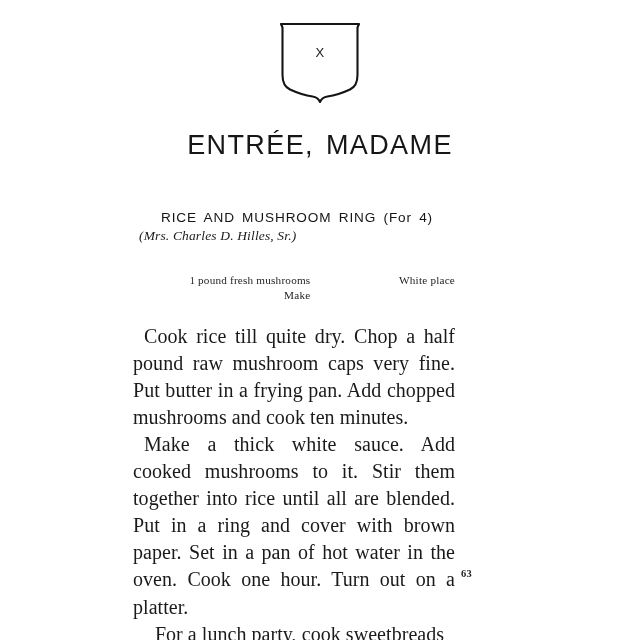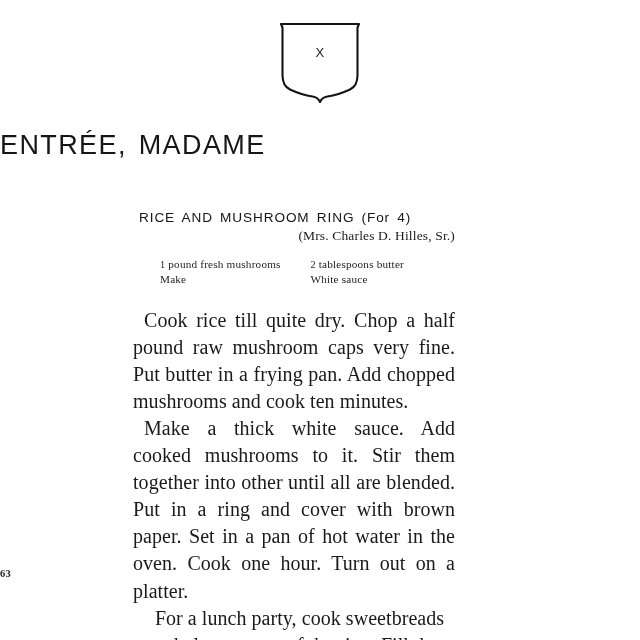--- a/index.html
+++ b/index.html
@@ -54,64 +54,67 @@
     letter-spacing: 0.5px;
     color: #1b1b1b;
   }
 
   
   .chapter-title {
     position: absolute;
     left: 0;
     top: 130px;
     width: 640px;
-    text-align: left;
+    text-align: center;
     font-family: "Liberation Sans", "DejaVu Sans", sans-serif;
     font-size: 27px;
     font-weight: 400;
     letter-spacing: 1.4px;
     color: #161616;
     word-spacing: 3px;
   }
 
   
   .recipe {
     position: absolute;
     left: 133px;
     top: 210px;
     width: 322px;
   }
 
   .recipe-title {
+    text-align: center;
     font-family: "Liberation Sans", "DejaVu Sans", sans-serif;
     font-size: 13.6px;
     font-weight: 400;
     letter-spacing: 0.9px;
     color: #151515;
     word-spacing: 2.5px;
     margin-left: 6px;
   }
 
   .recipe-attribution {
-    text-align: right;
+    text-align: left;
+    font-style: italic;
     font-size: 13.5px;
     margin-top: 3px;
     margin-left: 6px;
     letter-spacing: 0.15px;
     color: #1b1b1b;
   }
 
   
   .ingredients {
-    margin-top: 13px;
+    margin-top: 29px;
     margin-left: 27px;
     display: flex;
     font-size: 11.2px;
     line-height: 1.32;
     color: #1d1d1d;
+    text-align: right;
   }
   .ing-col {
     display: flex;
     flex-direction: column;
   }
   .ing-col.left { width: 156px; }
   .ing-col.right { width: 150px; }
   .ing-item {
     white-space: nowrap;
     letter-spacing: 0.2px;
@@ -138,21 +141,21 @@
   .steps p:last-child {
     text-align: center;
   }
 
   
   .folio {
     position: absolute;
     left: 0;
     top: 568px;
     width: 528px;
-    text-align: left;
+    text-align: right;
     font-size: 10.5px;
     color: #242424;
     letter-spacing: 0.3px;
     padding-right: 56px;
     box-sizing: border-box;
     font-weight: bold;
   }
 </style>
 </head>
 <body>
@@ -174,28 +177,27 @@
 
     <div class="recipe-title">RICE AND MUSHROOM RING (For 4)</div>
     <div class="recipe-attribution">(Mrs. Charles D. Hilles, Sr.)</div>
 
     <div class="ingredients">
       <div class="ing-col left">
         <div class="ing-item"><span class="ing-qty">1</span> <span>pound fresh mushrooms</span></div>
         <div class="ing-item"><span>Make</span></div>
       </div>
       <div class="ing-col right">
-        <div class="ing-item"><span class="ing-qty">2</span> <span>tablespoons butter</span></div>
-        <div class="ing-item"><span>White sauce</span></div>
+        <div class="ing-item"><span>White place</span></div>
       </div>
     </div>
 
     <div class="steps">
       <p>Cook rice till quite dry. Chop a half pound raw mushroom caps very fine. Put butter in a frying pan. Add chopped mushrooms and cook ten minutes.</p>
-      <p>Make a thick white sauce. Add cooked mushrooms to it. Stir them together into other until all are blended. Put in a ring and cover with brown paper. Set in a pan of hot water in the oven. Cook one hour. Turn out on a platter.</p>
+      <p>Make a thick white sauce. Add cooked mushrooms to it. Stir them together into rice until all are blended. Put in a ring and cover with brown paper. Set in a pan of hot water in the oven. Cook one hour. Turn out on a platter.</p>
       <p>For a lunch party, cook sweetbreads and place on top of the ring. Fill the center with creamed spinach.</p>
     </div>
 
   </div>
 
   <div class="folio">63</div>
 
 </div>
 
 </body></html>

